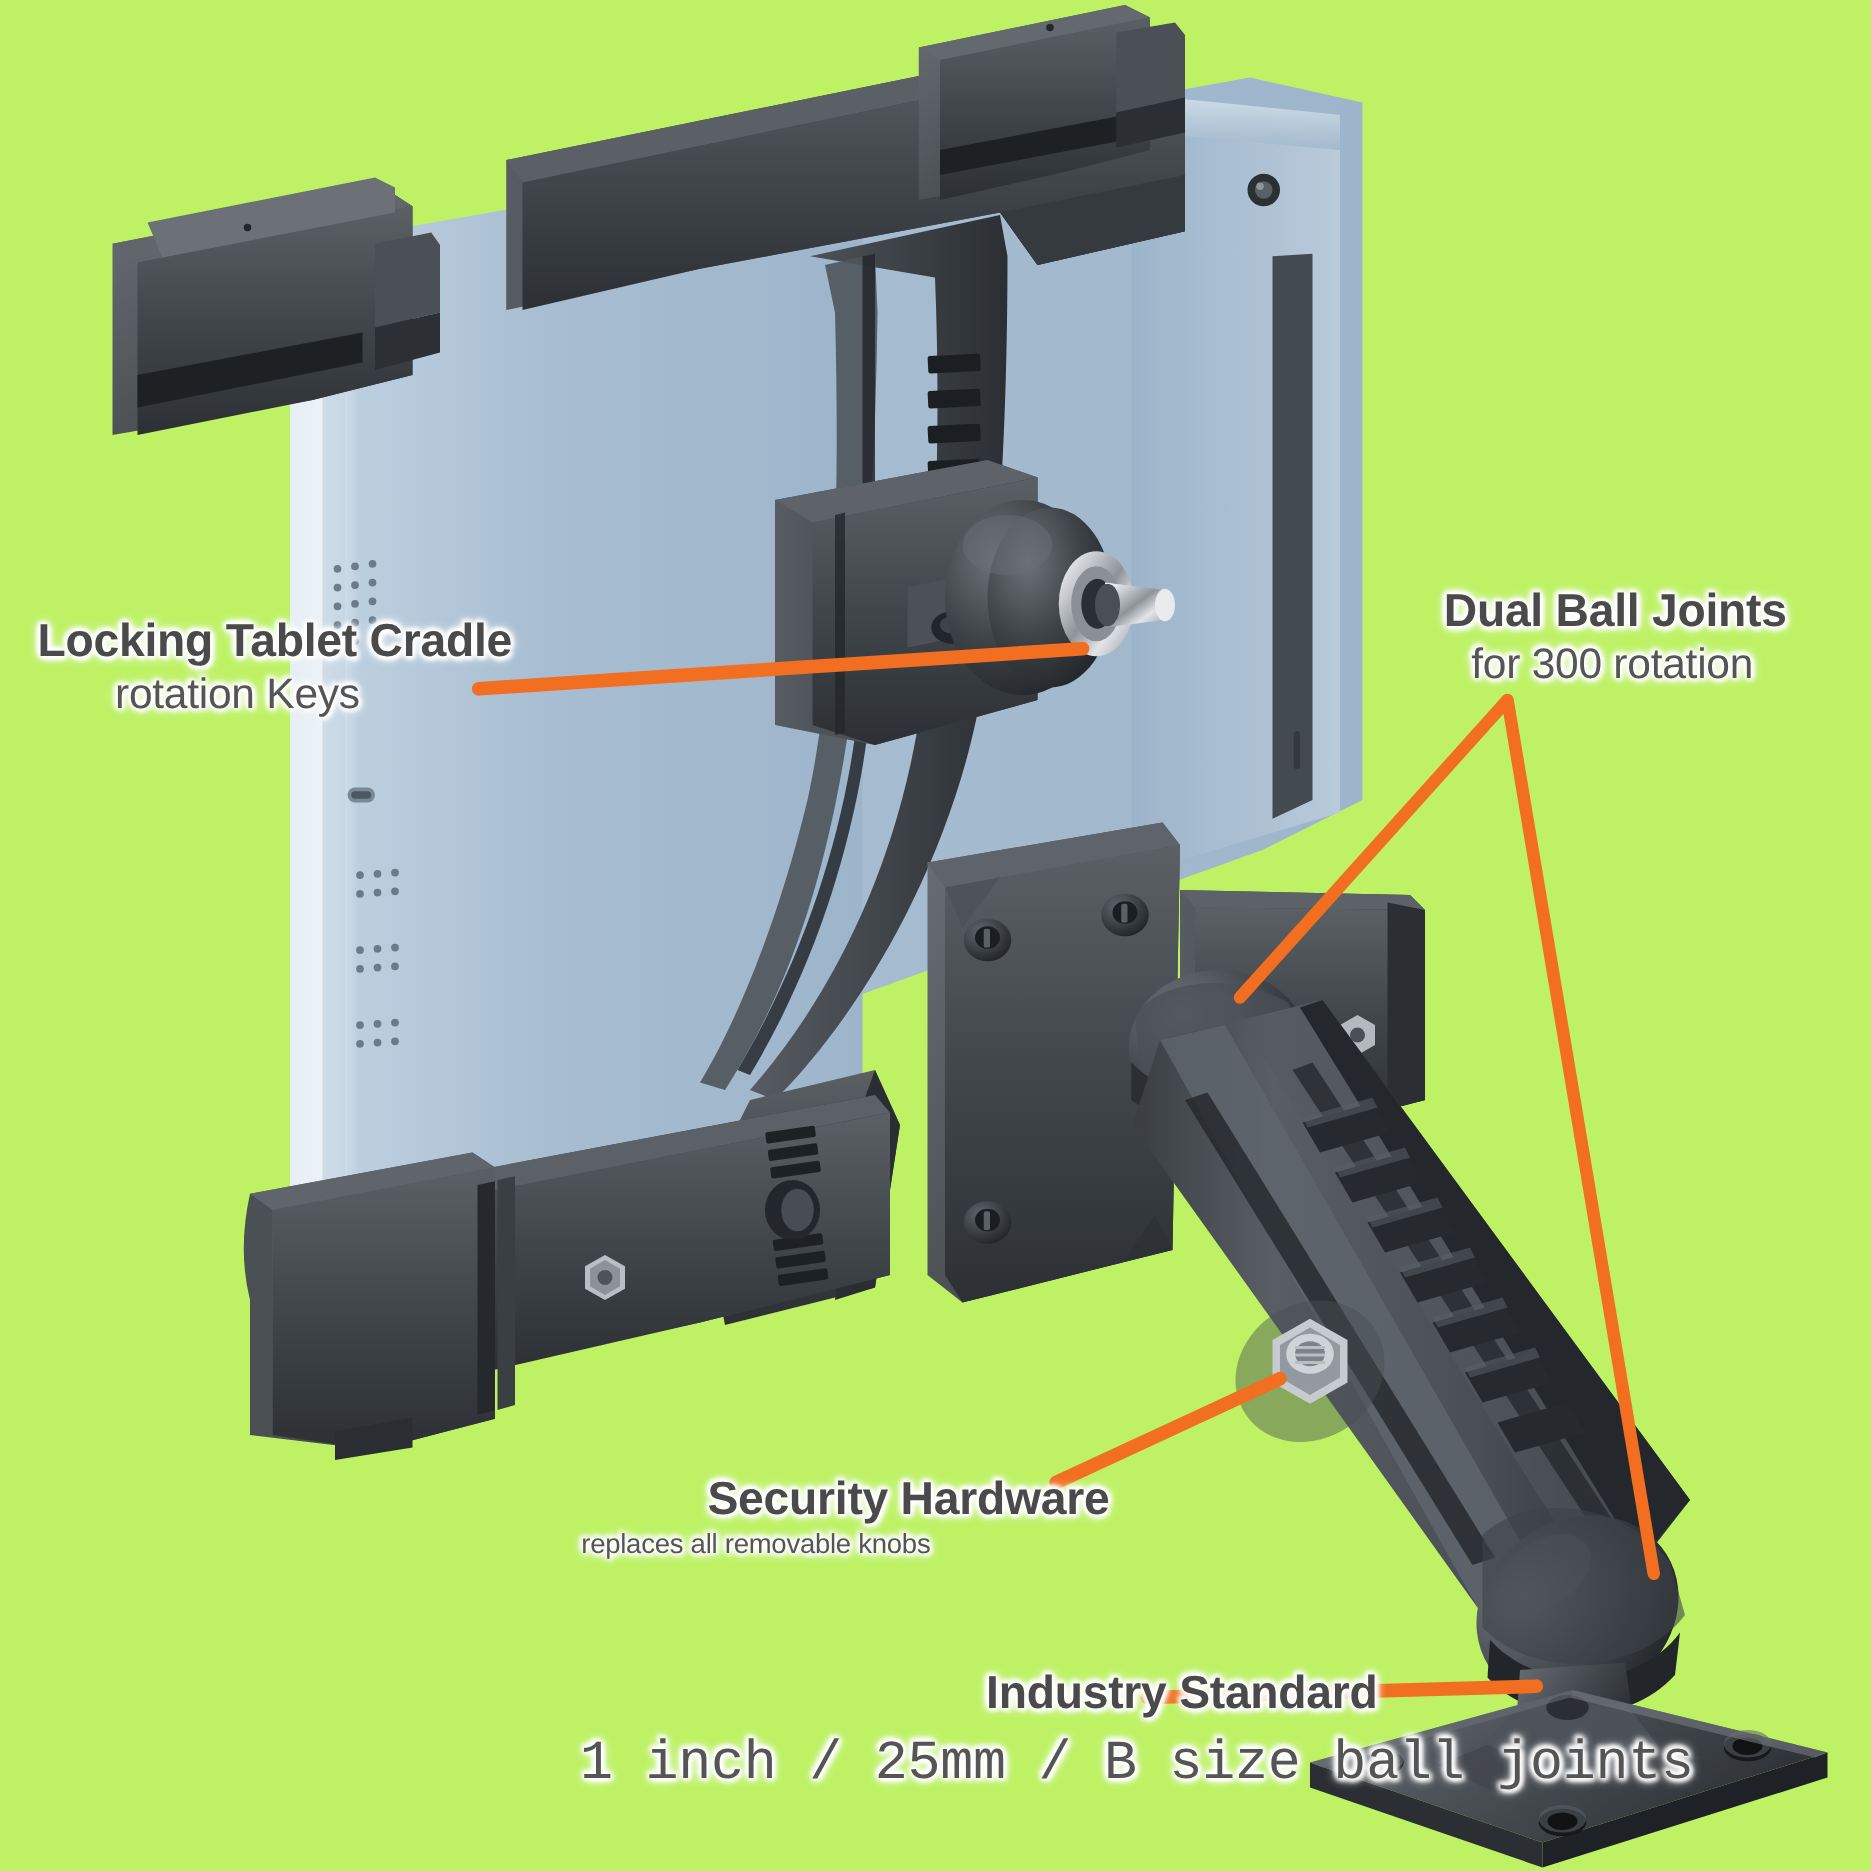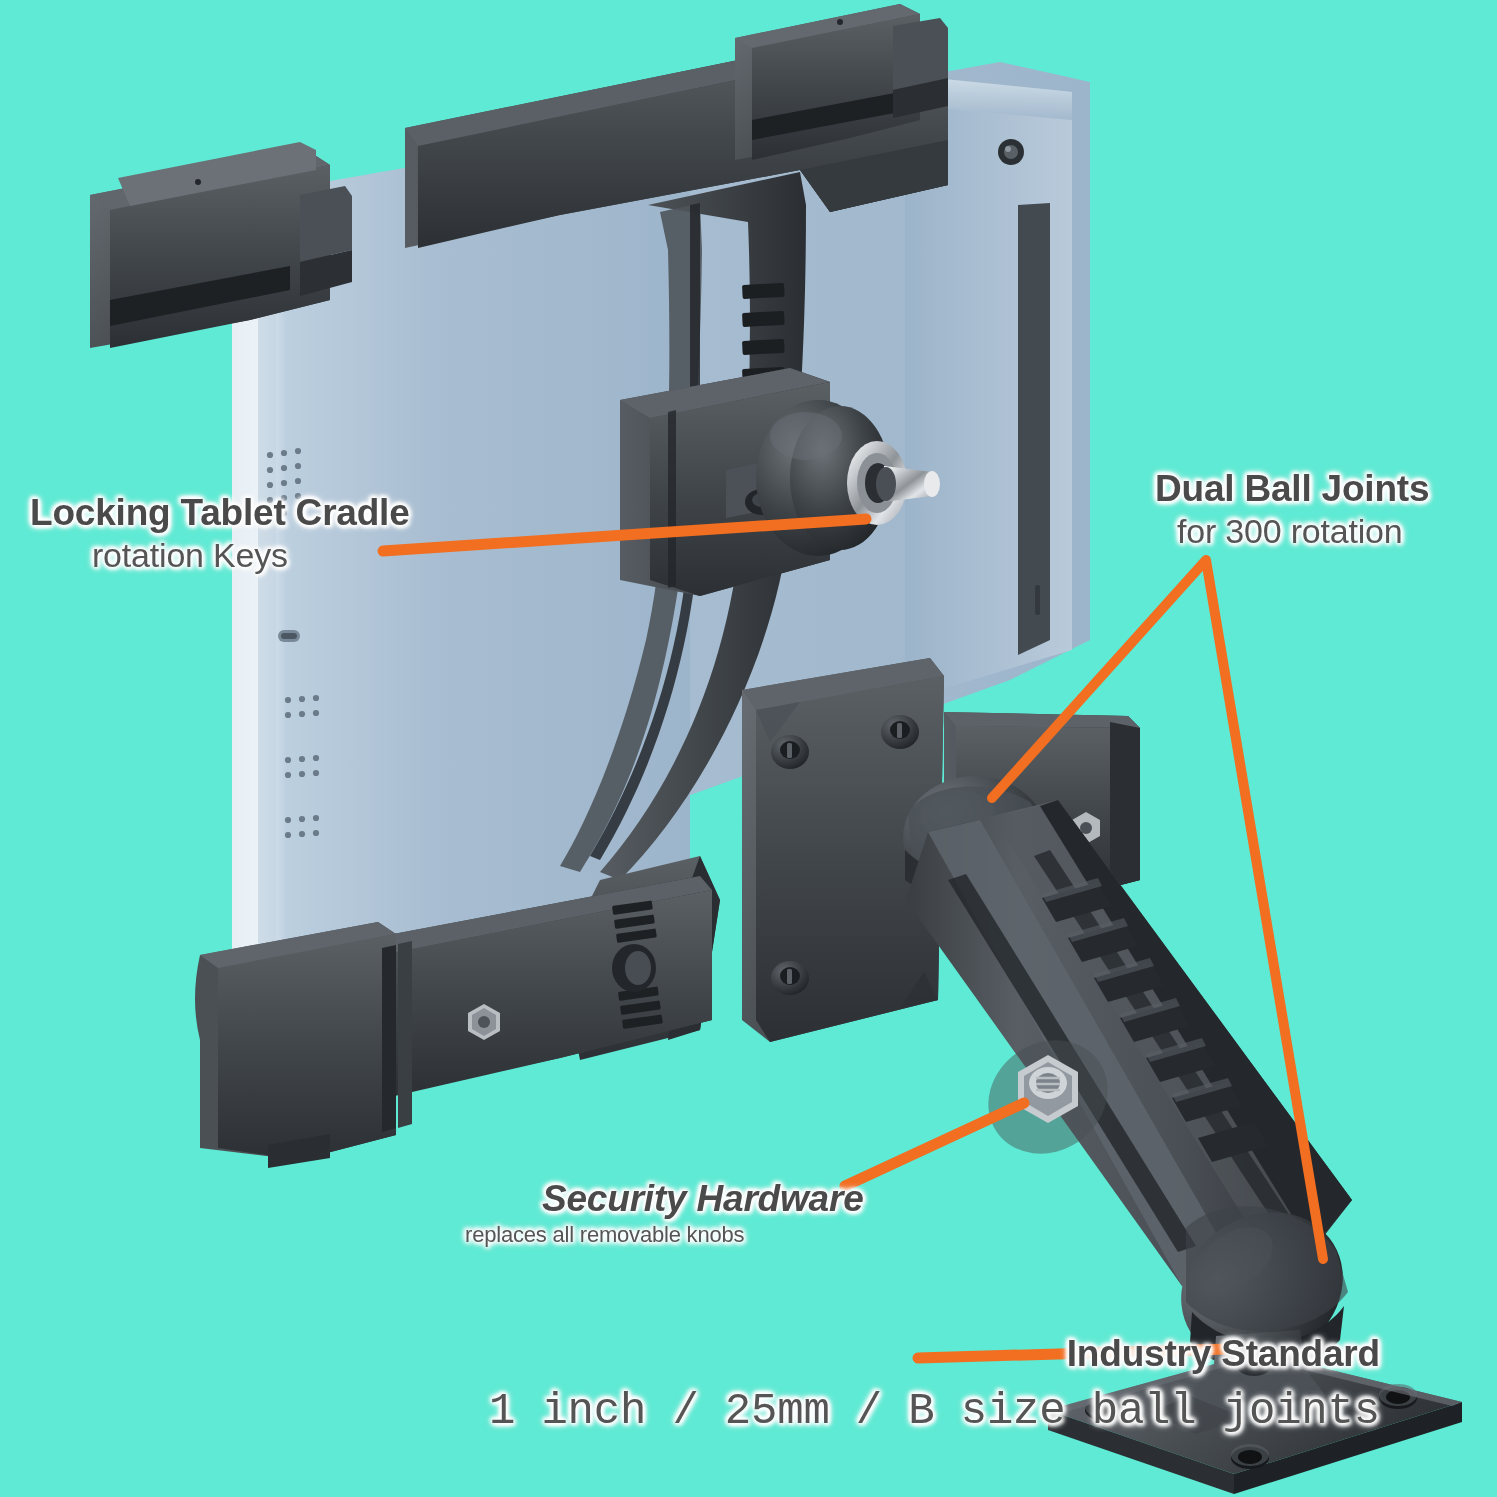--- a/index.html
+++ b/index.html
@@ -2,21 +2,21 @@
 <html><head>
 <meta charset="utf-8">
 <title>Tablet Mount Product Infographic</title>
 <style>
   html,body{margin:0;padding:0;background:#ffffff;}
   body{
     width:1497px;height:1497px;
     font-family:"Liberation Sans", sans-serif;
     overflow:hidden;position:relative;
   }
-  #stage{position:absolute;inset:0;width:1497px;height:1497px;background:#5eead4;}
+  #stage{position:absolute;inset:0;width:1497px;height:1497px;background:#bef264;}
 
   
   #product{position:absolute;left:0;top:0;width:1497px;height:1497px;}
 
   
   #callouts{position:absolute;left:0;top:0;width:1497px;height:1497px;pointer-events:none;}
 
   .label-block{position:absolute;}
   .lbl-title{
     font-weight:bold;color:#4a4a4a;white-space:nowrap;
@@ -36,24 +36,24 @@
   
   #lbl-cradle{left:30px;top:494px;text-align:left;}
   #lbl-cradle .lbl-title{font-size:37px;}
   #lbl-cradle .lbl-sub{font-size:34px;margin-left:62px;margin-top:6px;}
 
   #lbl-ball{left:1155px;top:470px;text-align:left;}
   #lbl-ball .lbl-title{font-size:37px;}
   #lbl-ball .lbl-sub{font-size:34px;margin-left:22px;margin-top:6px;}
 
   #lbl-sec{left:540px;top:1180px;text-align:left;}
-  #lbl-sec .lbl-title{font-size:37px;margin-left:2px;font-style:italic;}
+  #lbl-sec .lbl-title{font-size:37px;margin-left:26px;}
   #lbl-sec .lbl-sub{font-size:22px;margin-top:6px;margin-left:-75px;}
 
-  #lbl-ind{left:561px;top:1335px;text-align:right;}
+  #lbl-ind{left:536px;top:1335px;text-align:center;}
   #lbl-ind .lbl-title{font-size:37px;margin-left:0px;}
   #lbl-ind .lbl-sub{font-size:44px;margin-top:16px;margin-left:-72px;font-family:Liberation Mono, monospace;}
 </style>
 </head>
 <body>
 
 <div id="stage">
 
   <svg id="product" viewBox="0 0 1497 1497">
     <defs>

